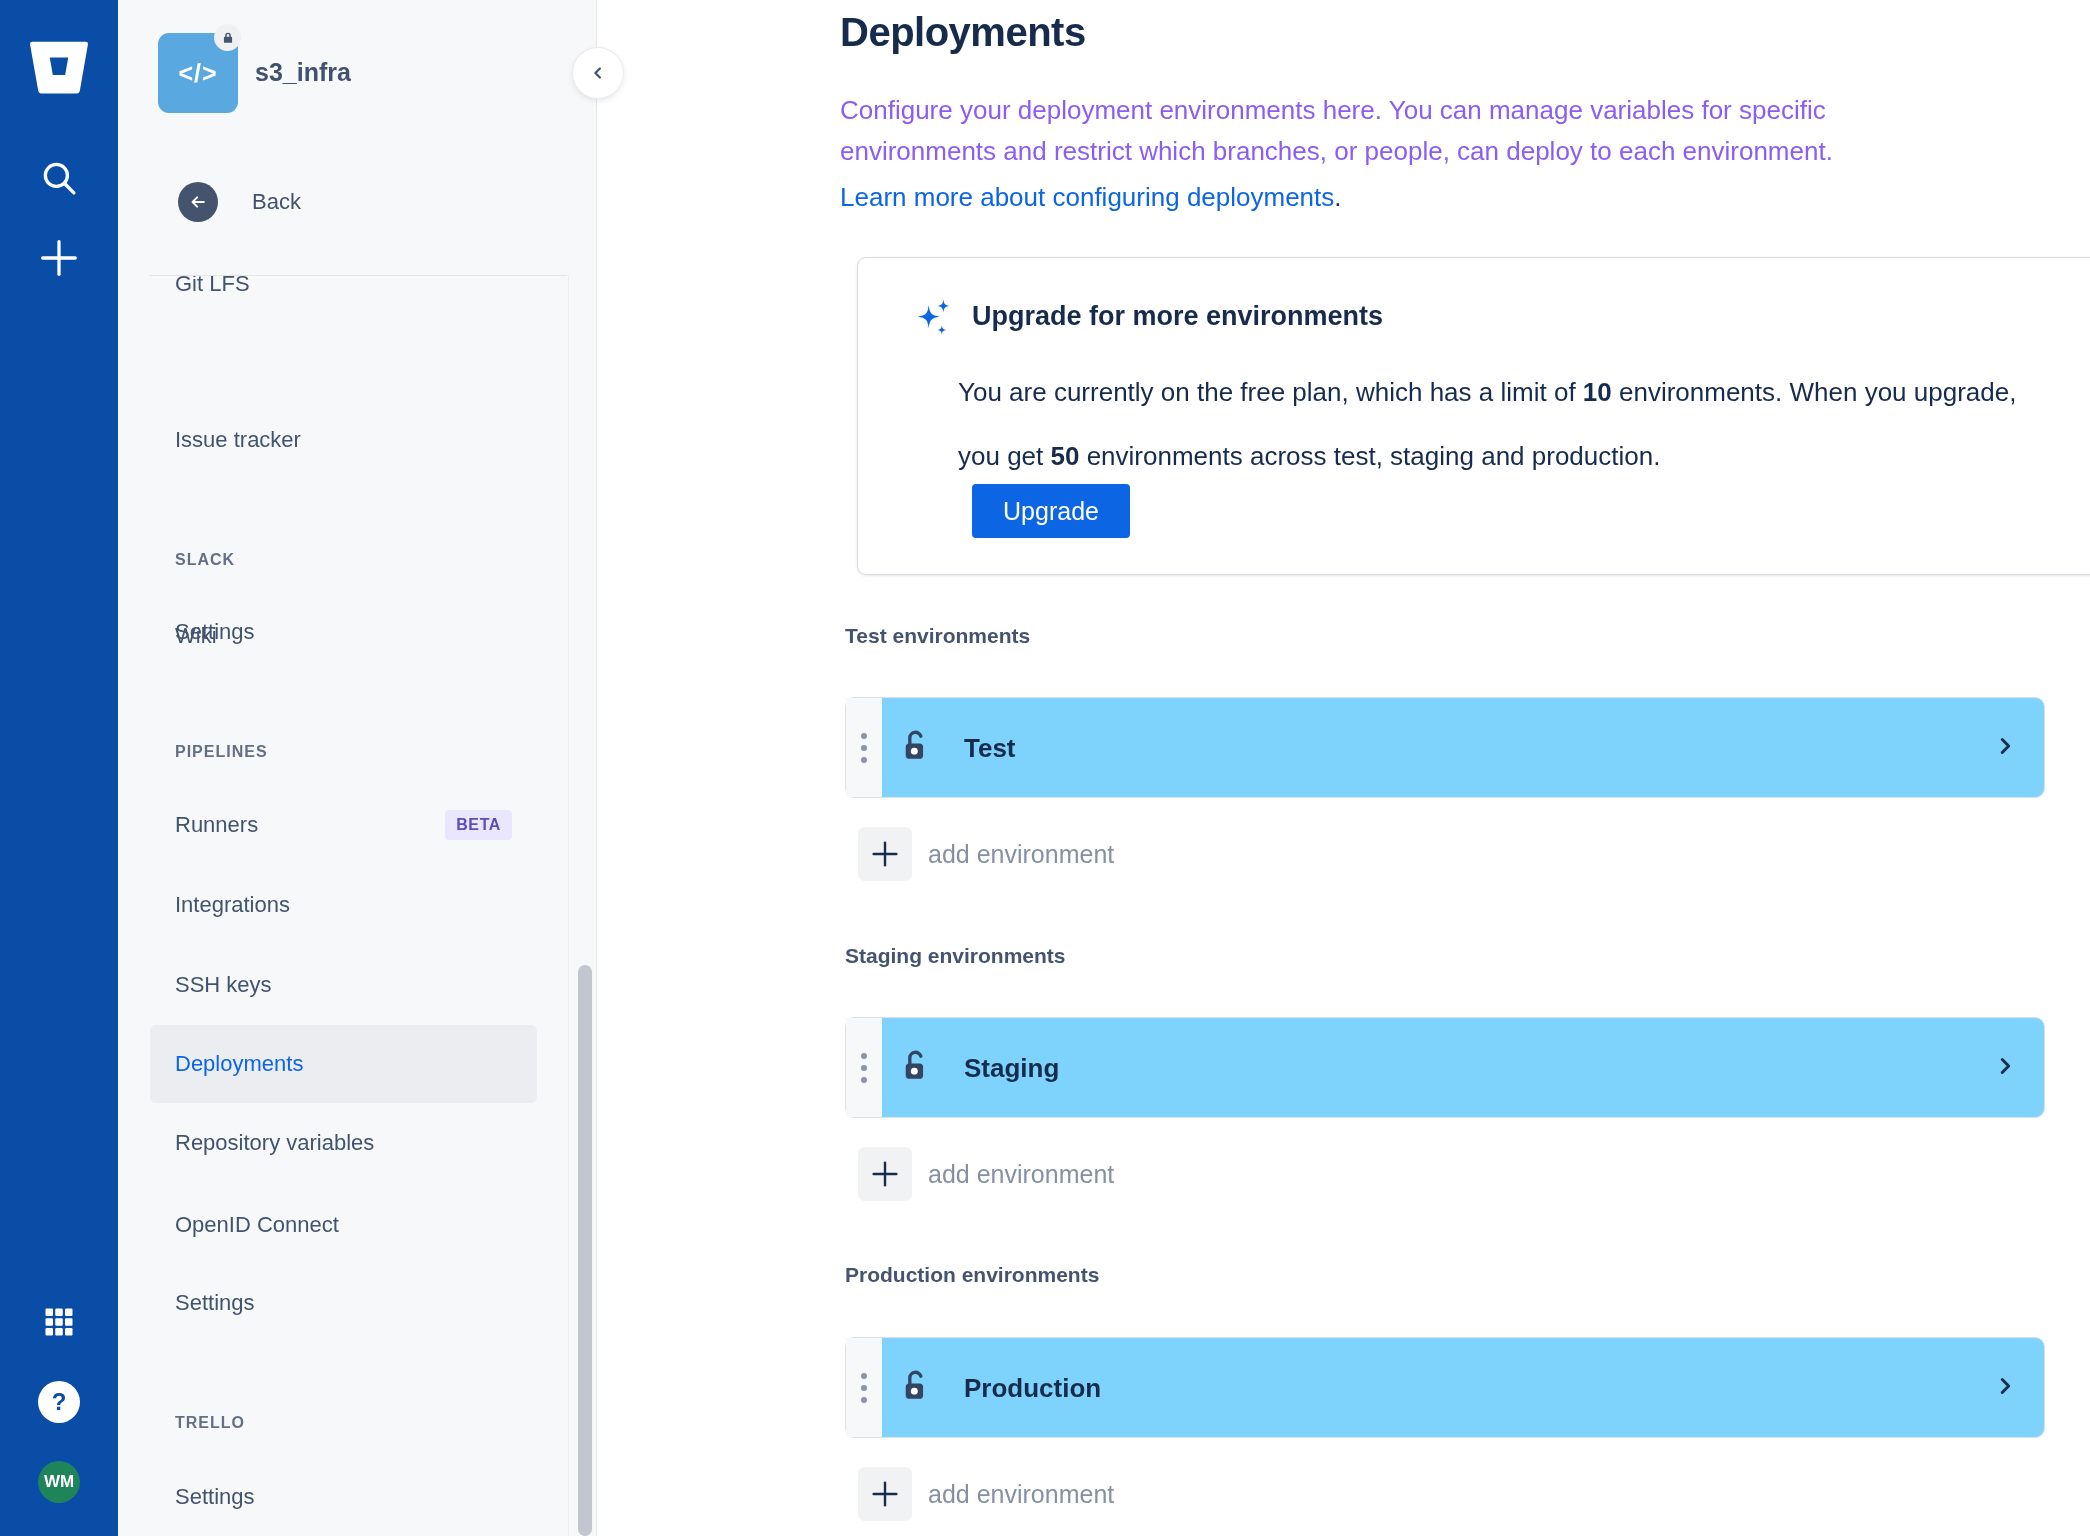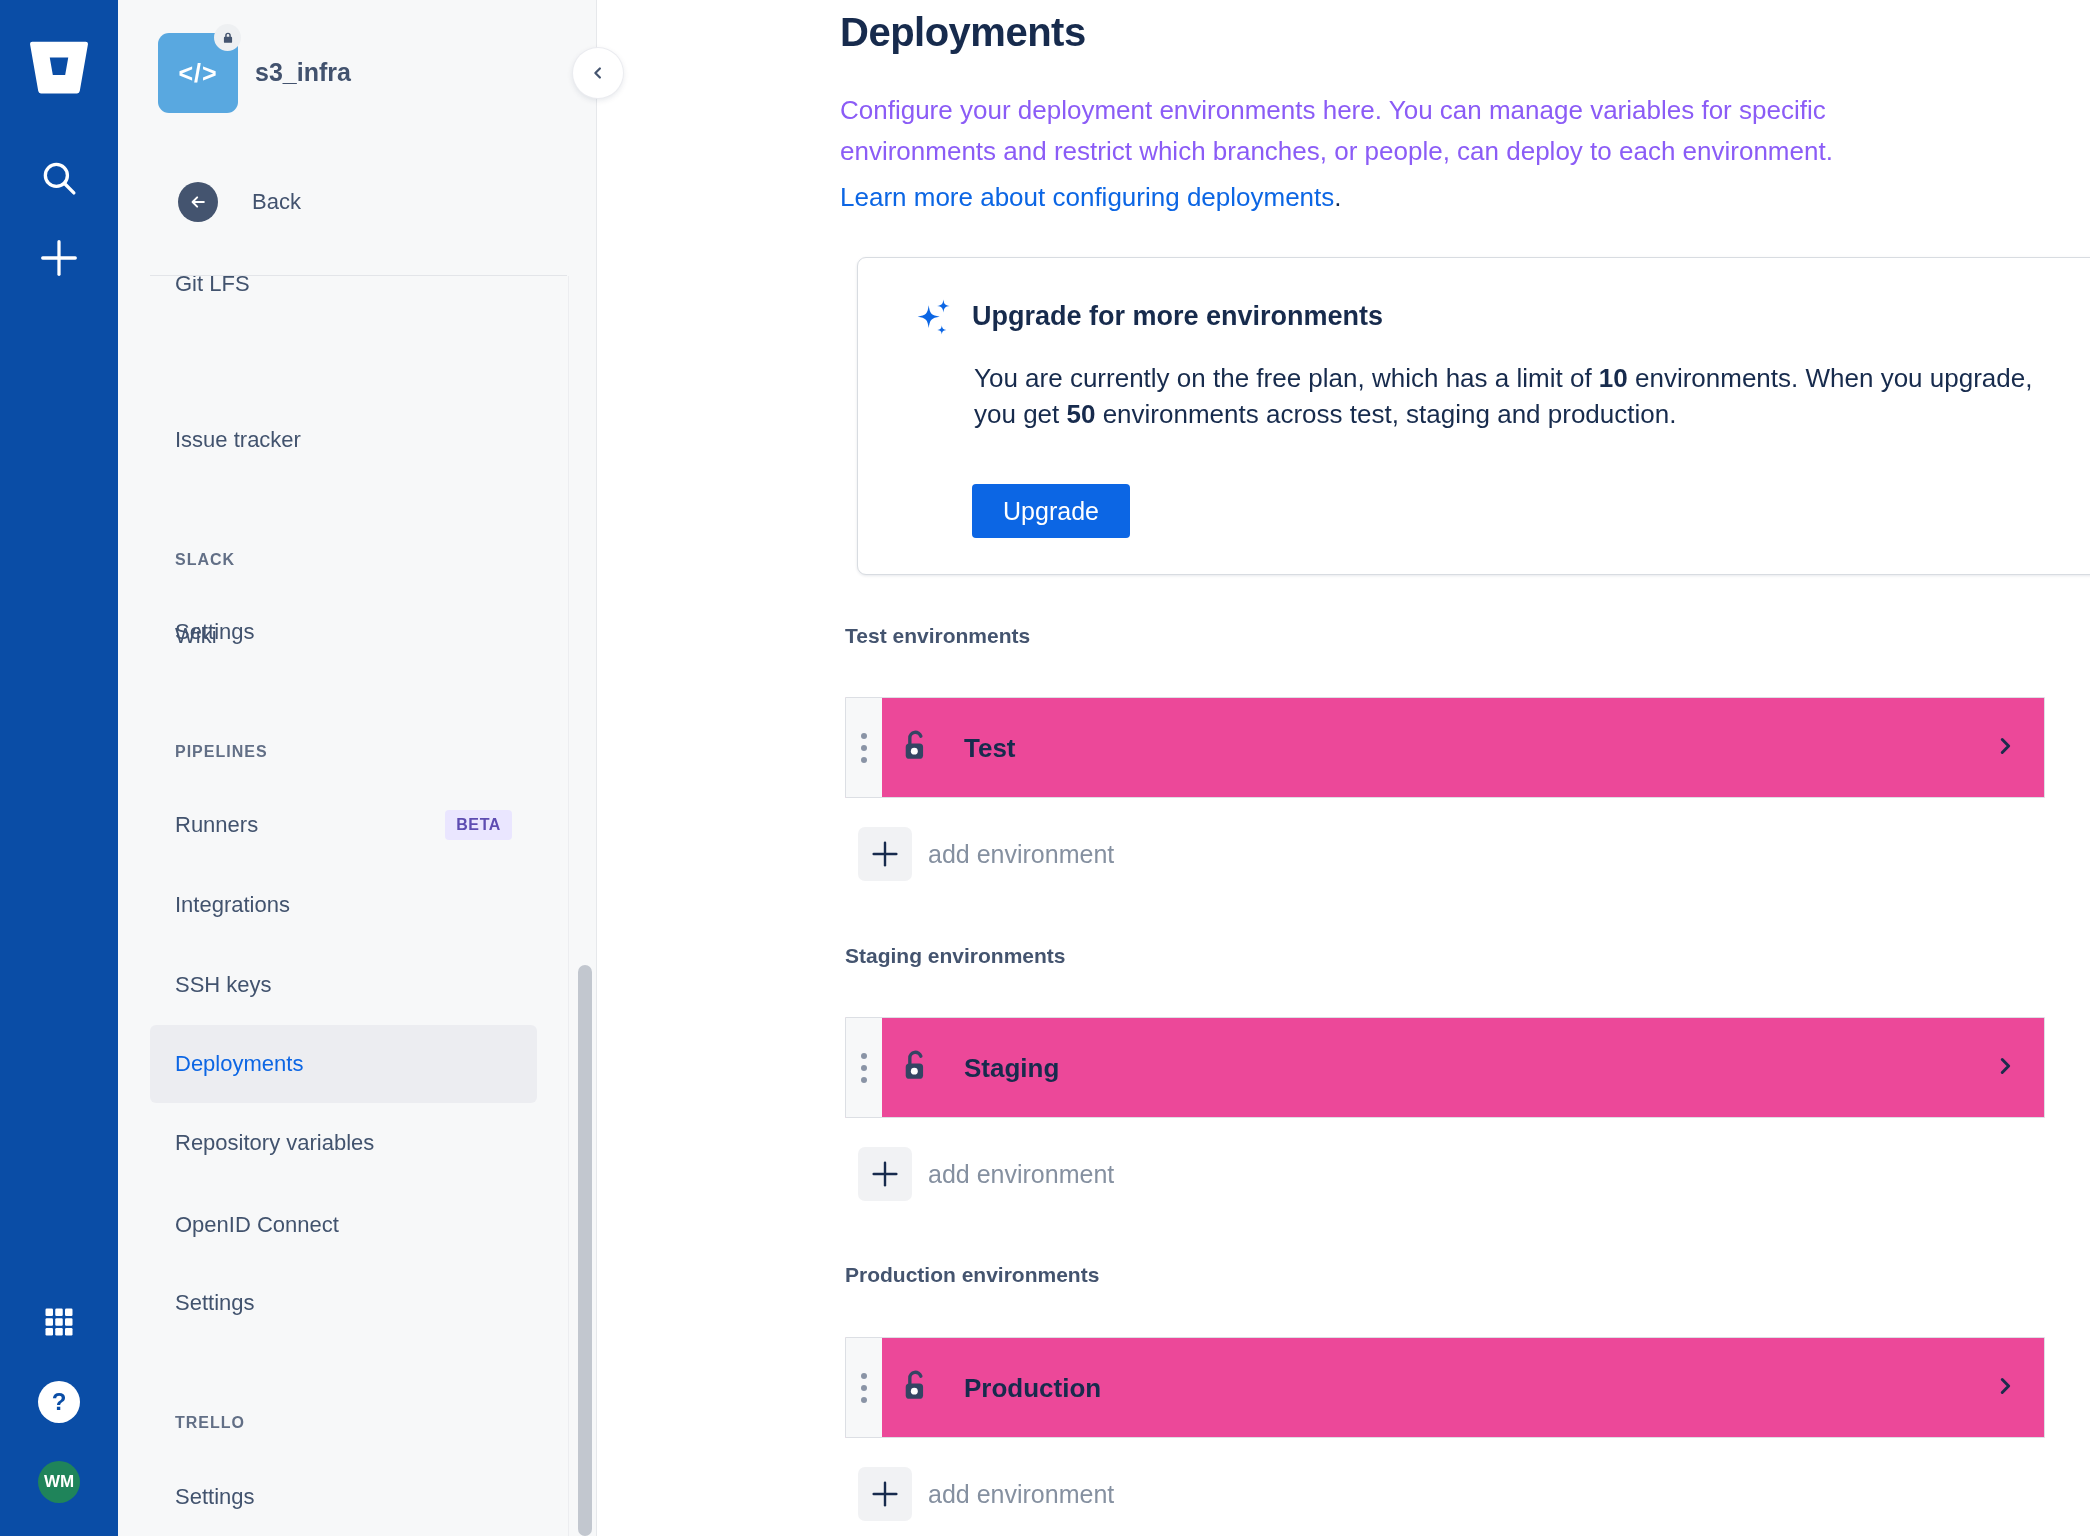--- a/index.html
+++ b/index.html
@@ -59,30 +59,30 @@
   .desc span { display:block; }
   .learn { position:absolute; left:243px; top:182px; font-size:26px; }
   .learn a { color:#0C66E4; font-weight:500; text-decoration:none; cursor:pointer; }
   .learn .dot { color:#172B4D; }
 
   .upgrade-card { position:absolute; left:260px; top:257px; width:1259px; height:318px;
     background:#fff; border:1px solid #D8DCE1; border-radius:9px;
     box-shadow:0 1px 3px rgba(9,30,66,.10); }
   .sparkle { position:absolute; left:56px; top:40px; }
   .upgrade-title { position:absolute; left:114px; top:43px; font-size:27px; font-weight:700; color:#172B4D; }
-  .upgrade-body { position:absolute; left:116px; top:102px; width:1080px; font-size:26px;
-    line-height:36px; color:#172B4D; }
+  .upgrade-body { position:absolute; left:100px; top:102px; width:1080px; font-size:26px;
+    line-height:64px; color:#172B4D; }
   .upgrade-body b { font-weight:700; }
   .upgrade-btn { position:absolute; left:114px; top:226px; width:158px; height:54px;
     background:#0C66E4; color:#fff; border:none; border-radius:4px; font-size:25px; font-weight:500;
     font-family:inherit; cursor:pointer; }
 
   .env-label { position:absolute; left:248px; font-size:21px; font-weight:600; color:#44546F; }
-  .env-card { position:absolute; left:248px; width:1200px; height:101px; background:#ec4899;
-    border:1px solid #DCDFE4; border-radius:1px; cursor:pointer; }
+  .env-card { position:absolute; left:248px; width:1200px; height:101px; background:#7dd3fc;
+    border:1px solid #DCDFE4; border-radius:10px; cursor:pointer; }
   .drag-strip { position:absolute; left:0; top:0; bottom:0; width:36px; background:#F7F8F9;
     display:flex; align-items:center; justify-content:center; cursor:grab; }
   .env-lock { position:absolute; left:53px; top:50%; transform:translateY(-50%); }
   .env-name { position:absolute; left:118px; top:50%; transform:translateY(-50%);
     font-size:26px; font-weight:700; color:#172B4D; }
   .env-chev { position:absolute; right:28px; top:50%; transform:translateY(-50%); }
 
   .add-env { position:absolute; left:261px; height:54px; display:flex; align-items:center;
     gap:16px; cursor:pointer; }
   .plus-box { width:54px; height:54px; border-radius:7px; background:#F1F2F4;

